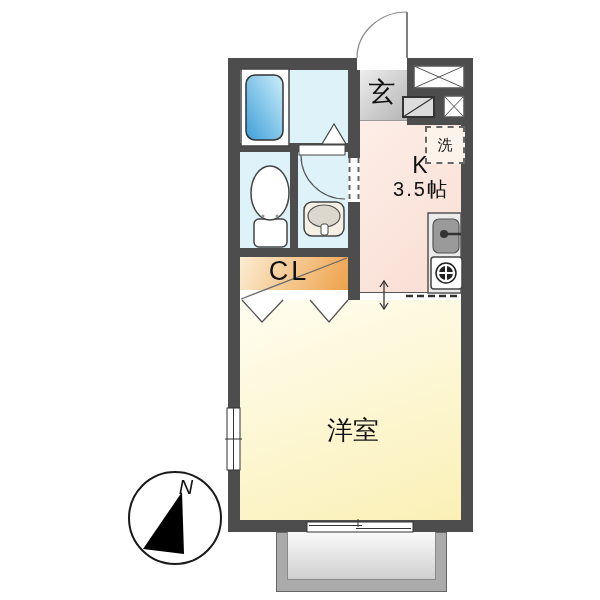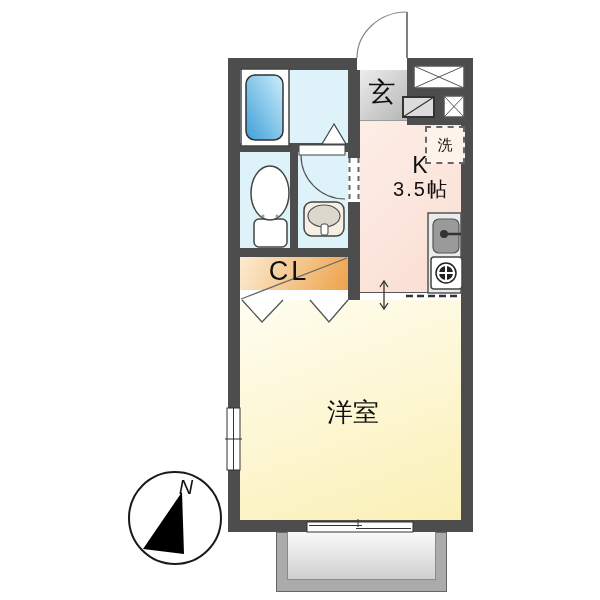--- a/index.html
+++ b/index.html
@@ -164,19 +164,19 @@
 
   <div class="label" style="left:445px;top:145px;font-size:15px;">洗</div>
 
   <div class="label" style="left:421px;top:177px;font-size:20px;letter-spacing:2px;">
     <div style="font-size:23px;">K</div>
     <div>3.5帖</div>
   </div>
 
   <div class="label" style="left:289px;top:272px;font-size:27px;letter-spacing:3px;">CL</div>
 
-  <div class="label" style="left:353px;top:412px;font-size:26px;">
+  <div class="label" style="left:353px;top:430px;font-size:26px;">
     <div>洋室</div>
   </div>
 
   <div class="label" style="left:186px;top:487px;font-size:20px;font-style:italic;">N</div>
 
 </div>
 
 </body></html>

